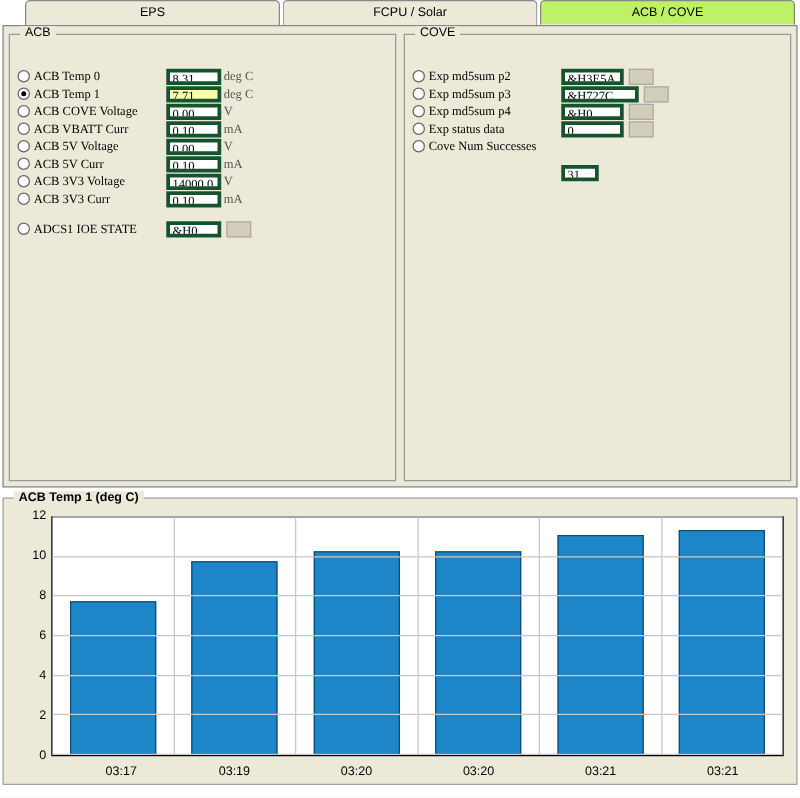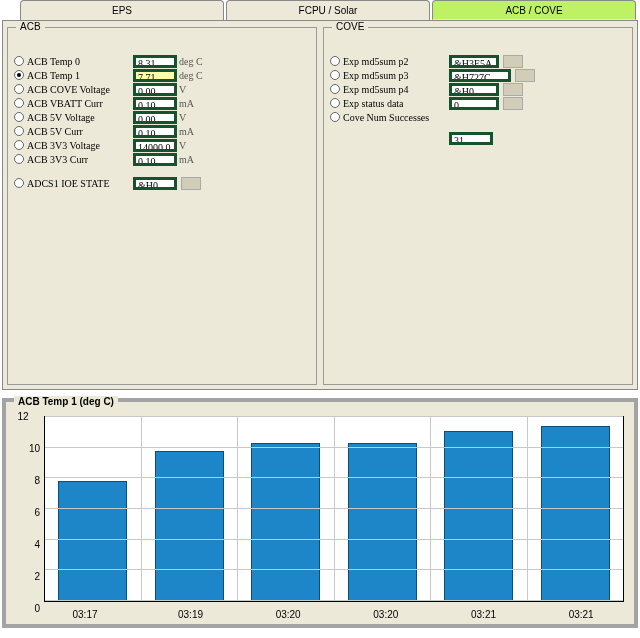--- a/index.html
+++ b/index.html
@@ -15,21 +15,21 @@
   .block{margin-bottom:10px;font-family:Liberation Serif, serif;}
   .row{display:flex;align-items:center;height:14px;}
   .bullet{width:10px;height:10px;border:1px solid #666;border-radius:50%;background:#fff;margin-right:3px;box-sizing:border-box;display:flex;align-items:center;justify-content:center;}
   .bullet.on::after{content:"";width:4px;height:4px;border-radius:50%;background:#000;display:block;}
   .lbl{width:106px;white-space:nowrap;overflow:hidden;}
   .val{width:44px;height:13px;border:3px solid #14532d;background:#fff;box-sizing:border-box;padding:0 2px;line-height:11px;font-size:10px;overflow:hidden;margin-right:2px;}
   .val.hl{background:#ffffaa;}
   .unit{width:30px;color:#555;white-space:nowrap;overflow:hidden;}
   .swatch{width:20px;height:13px;background:#d2cdb8;border:1px solid #aaa;box-sizing:border-box;margin-left:2px;}
   
-  .chart-box{margin:8px 2px 0 2px;border:4px solid #a3a3a3;background:#ece9d8;height:230px;position:relative;box-sizing:border-box;}
+  .chart-box{margin:8px 2px 0 2px;border:1px solid #a3a3a3;background:#ece9d8;height:230px;position:relative;box-sizing:border-box;}
   .chart-title{position:absolute;top:-6px;left:8px;background:#ece9d8;padding:0 4px;font-size:10px;font-weight:bold;}
   .plot{position:absolute;left:38px;right:10px;top:14px;bottom:22px;background:#fff;border:1px solid #000;}
   .grid-h{position:absolute;left:0;right:0;border-top:1px solid #c8c8c8;}
   .ytick{position:absolute;left:0;width:34px;text-align:right;font-size:10px;transform:translateY(-50%);}
   .bars{position:absolute;left:0;right:0;top:0;bottom:0;display:flex;}
   .barcell{flex:1;position:relative;border-right:1px solid #c8c8c8;}
   .barcell:last-child{border-right:none;}
   .bar{position:absolute;bottom:0;left:14%;width:72%;background:#1c86c8;border:1px solid #0a4f78;box-sizing:border-box;}
   .xtick{position:absolute;bottom:4px;font-size:10px;width:80px;text-align:center;transform:translateX(-50%);}
 </style>
@@ -136,21 +136,21 @@
           </div>
           <div class="row">
             <span class="bullet"></span>
             <span class="lbl">Exp status data</span>
             <span class="val" style="width: 50px;">0</span>
             <span class="swatch"></span>
           </div>
           <div class="row">
             <span class="bullet"></span>
             <span class="lbl">Cove Num Successes</span>
-            <span class="val" style="width: 44px; margin-top: 43px;">31</span>
+            <span class="val" style="width: 30px; margin-top: 43px;">31</span>
           </div>
         </div>
   </div>
 
 </div>
 
 <div class="chart-box">
   <div class="chart-title">ACB Temp 1 (deg C)</div>
   <div class="plot" id="plot">
     <div class="bars" id="bars">
@@ -182,22 +182,22 @@
         <div class="grid-h" style="bottom: 100%;"></div>
       </div>
   <div id="yticks"></div>
   <div id="xticks"></div>
 <div class="ytick" style="top: 206px;">0</div>
       <div class="ytick" style="top: 174px;">2</div>
       <div class="ytick" style="top: 142px;">4</div>
       <div class="ytick" style="top: 110px;">6</div>
       <div class="ytick" style="top: 78px;">8</div>
       <div class="ytick" style="top: 46px;">10</div>
-      <div class="ytick" style="top: 14px; text-align: center;">12</div>
-      <div class="xtick" style="left: 79px;">03:17</div>
+      <div class="ytick" style="top: 14px;">12</div>
+      <div class="xtick" style="left: 94px;">03:17</div>
       <div class="xtick" style="left: 184.5px;">03:19</div>
       <div class="xtick" style="left: 282.167px;">03:20</div>
       <div class="xtick" style="left: 379.833px;">03:20</div>
       <div class="xtick" style="left: 477.5px;">03:21</div>
       <div class="xtick" style="left: 575.167px;">03:21</div>
     </div>
 
 </div>
 
 </body></html>

